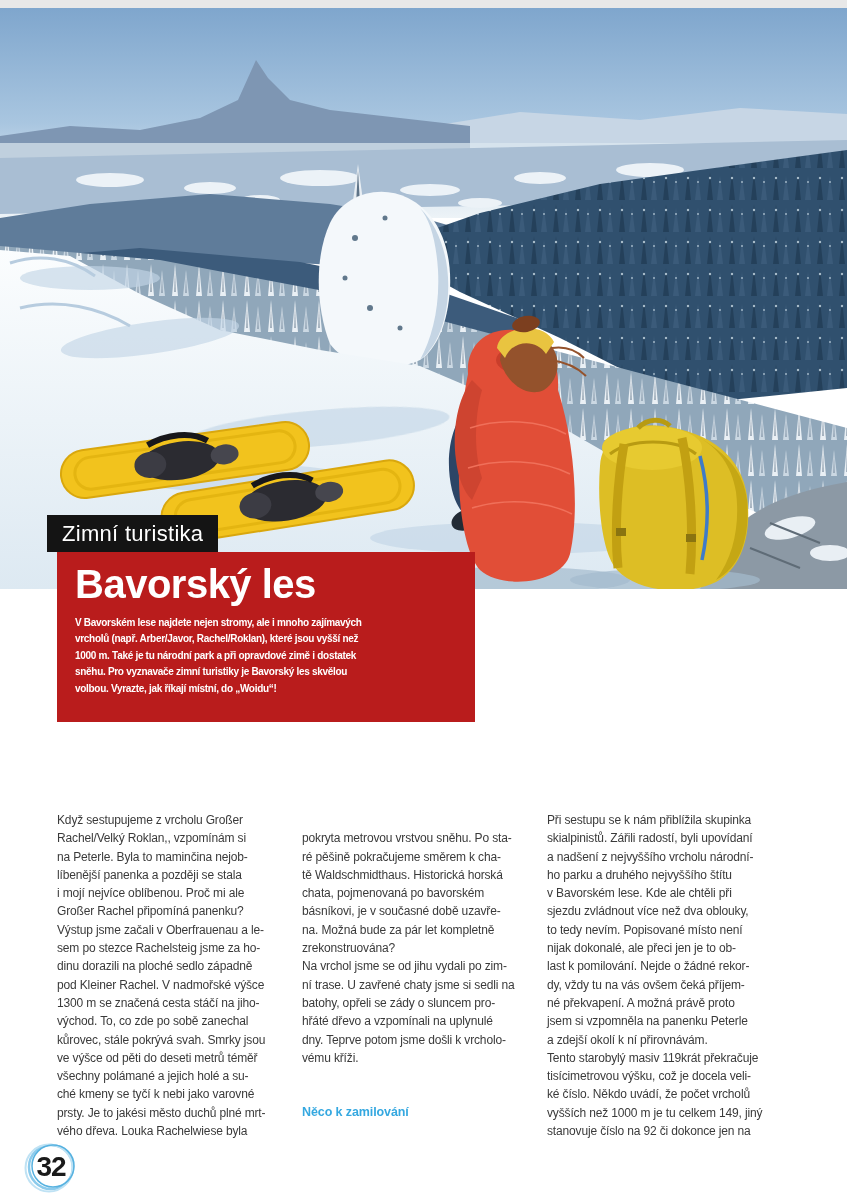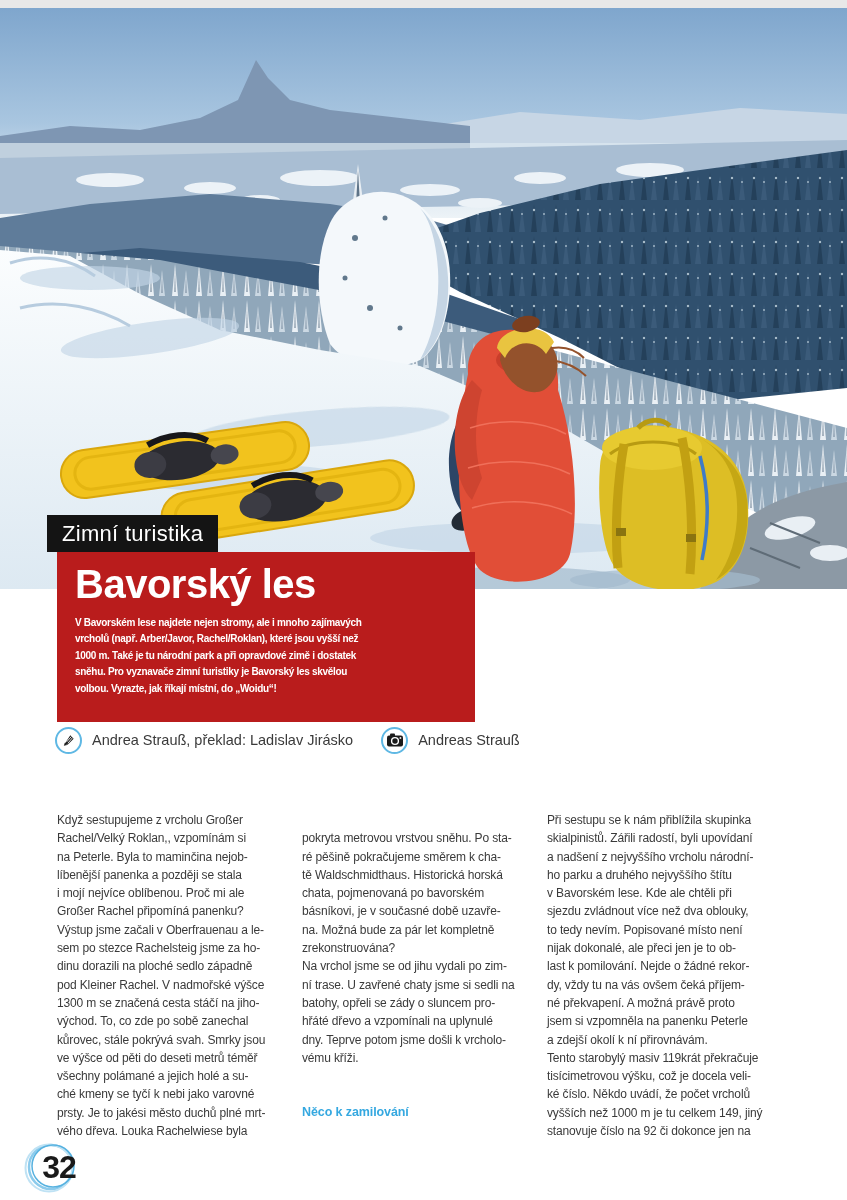--- a/index.html
+++ b/index.html
@@ -55,23 +55,23 @@
   .subhead{
     margin:18px 0 0 0;color:#35a8e0;font-size:12.5px;font-weight:700;
     line-height:18.3px;letter-spacing:-.1px;
   }
   
   .page-number{
     position:absolute;left:20px;top:1128px;width:62px;height:62px;z-index:4;
   }
   .page-number svg{position:absolute;left:0;top:0;}
   .page-number .num{
-    position:absolute;left:8px;top:0;width:62px;height:62px;
+    position:absolute;left:0;top:0;width:62px;height:62px;
     display:flex;align-items:center;justify-content:center;
-    font-size:32px;font-weight:800;color:#1a1a1a;letter-spacing:-1px;
+    font-size:28px;font-weight:800;color:#1a1a1a;letter-spacing:-1px;
   }
 </style>
 </head>
 <body>
 
 <div class="page">
 
   <div class="hero">
     <svg viewBox="0 0 847 581" preserveAspectRatio="none">
       <defs>
@@ -220,39 +220,20 @@
 
   <div class="intro-box">
     <h1>Bavorský les</h1>
     <p>V Bavorském lese najdete nejen stromy, ale i mnoho zajímavých
 vrcholů (např. Arber/Javor, Rachel/Roklan), které jsou vyšší než
 1000 m. Také je tu národní park a při opravdové zimě i dostatek
 sněhu. Pro vyznavače zimní turistiky je Bavorský les skvělou
 volbou. Vyrazte, jak říkají místní, do „Woidu“!</p>
   </div>
 
-  <div class="credits">
-    <span class="credit-icon">
-      <svg width="15" height="15" viewBox="0 0 16 16">
-        <path d="M4,11.5 L10,2.5 L13.5,6 L7,12.5 Z" fill="#1f1f1f"></path>
-        <path d="M3,13.5 L6.6,12.8 L4.1,10.3 Z" fill="#1f1f1f"></path>
-        <path d="M6,9.5 L11,3.8 M7.4,10.9 L12.2,5.1" stroke="#ffffff" stroke-width="0.9" fill="none"></path>
-      </svg>
-    </span>
-    <span class="credit-text">Andrea Strauß, překlad: Ladislav Jirásko</span>
-    <span class="credit-icon credit-gap">
-      <svg width="18" height="16" viewBox="0 0 18 16">
-        <rect x="4" y="1.5" width="5" height="3" rx="1" fill="#1a1a1a"></rect>
-        <rect x="1" y="3.5" width="16" height="11" rx="2" fill="#1a1a1a"></rect>
-        <circle cx="9" cy="9" r="3.4" fill="none" stroke="#ffffff" stroke-width="1.4"></circle>
-        <rect x="13.6" y="5.2" width="1.6" height="1.6" fill="#ffffff"></rect>
-      </svg>
-    </span>
-    <span class="credit-text">Andreas Strauß</span>
-  </div>
 
   <div class="columns">
     <div class="col">Když sestupujeme z vrcholu Großer
 Rachel/Velký Roklan,, vzpomínám si
 na Peterle. Byla to maminčina nejob-
 líbenější panenka a později se stala
 i mojí nejvíce oblíbenou. Proč mi ale
 Großer Rachel připomíná panenku?
 Výstup jsme začali v Oberfrauenau a le-
 sem po stezce Rachelsteig jsme za ho-

